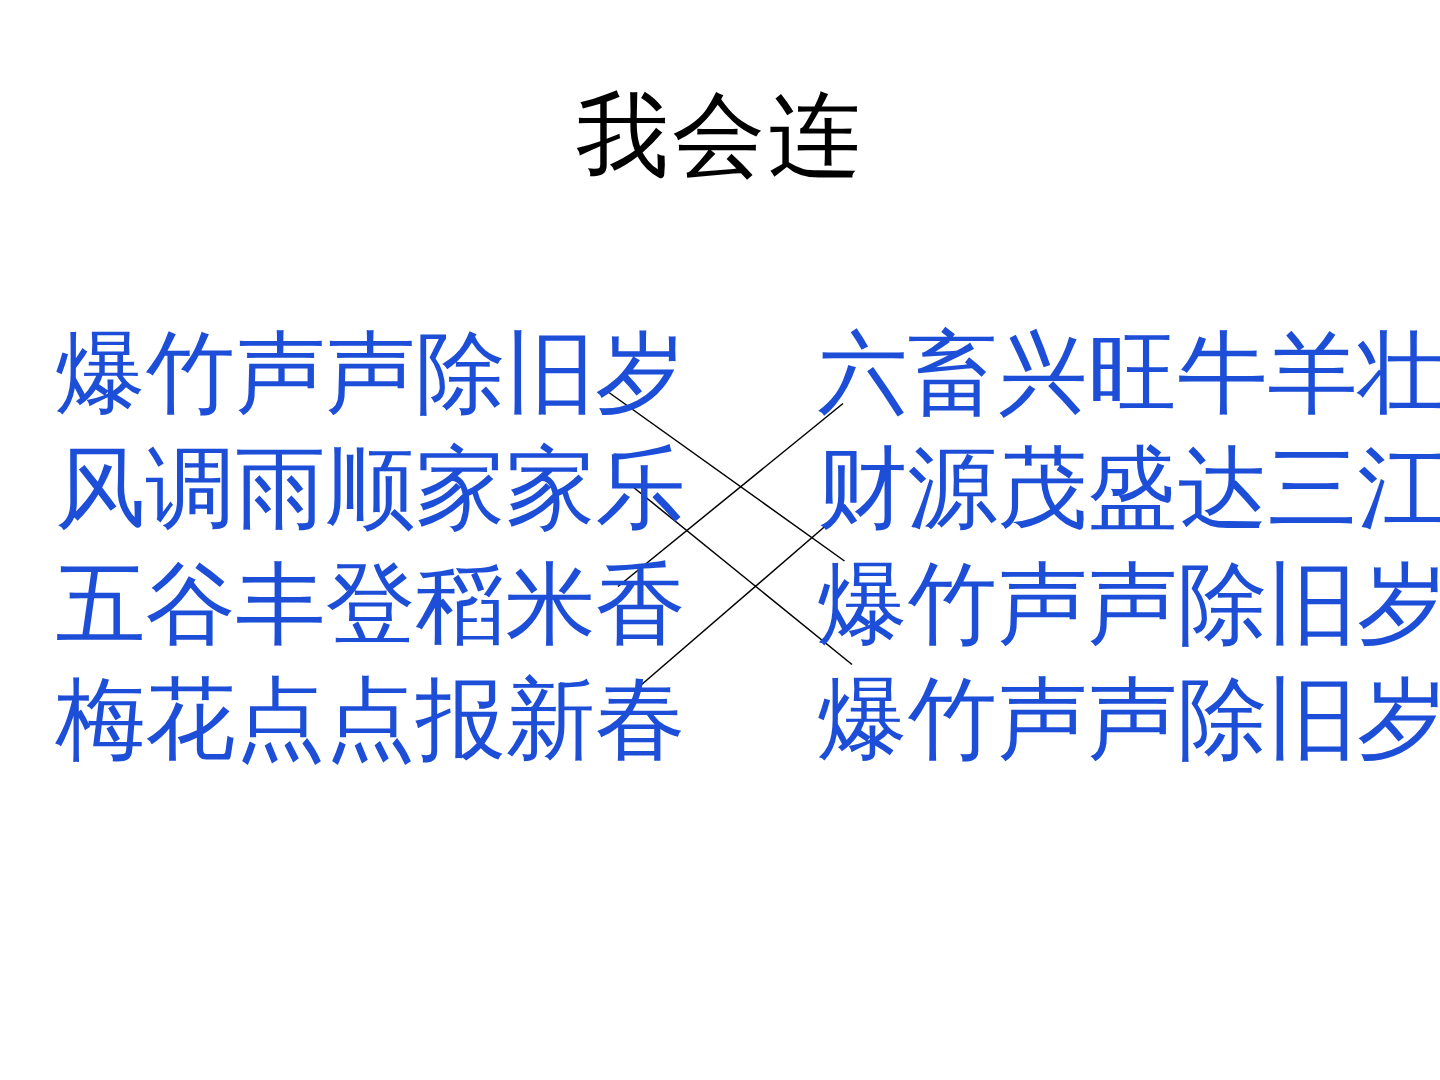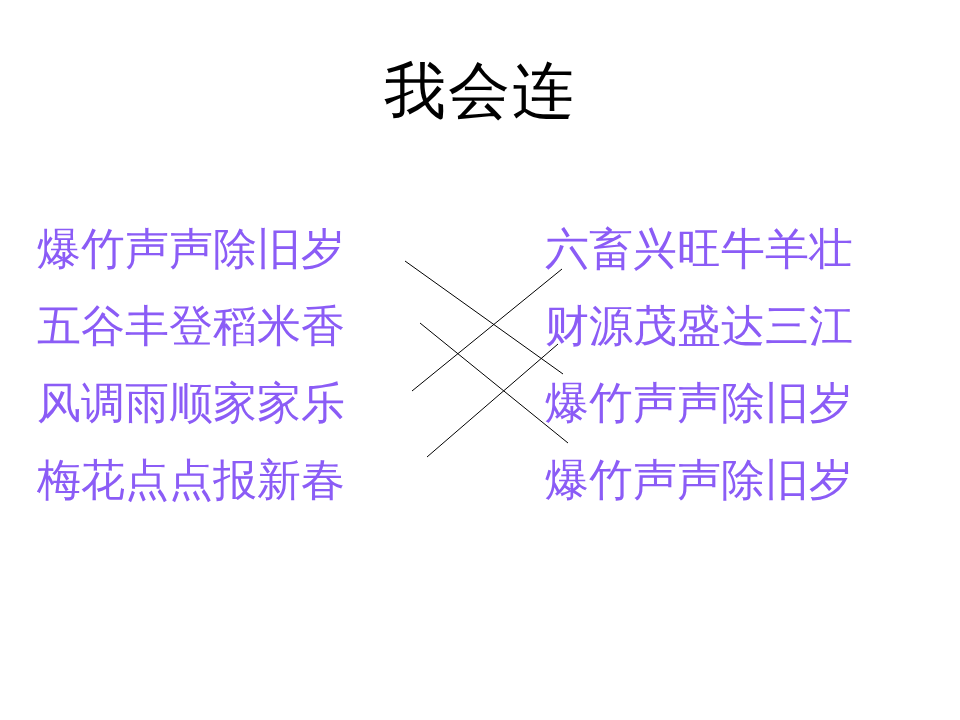--- a/index.html
+++ b/index.html
@@ -28,23 +28,23 @@
     font-size: 62px;
     line-height: 70px;
     color: #000000;
     letter-spacing: 2px;
     white-space: nowrap;
     font-family: Liberation Serif, serif;
   }
   .column {
     position: absolute;
     top: 211px;
-    font-size: 44px;
+    font-size: 60px;
     line-height: 77px;
-    color: #8b5cf6;
+    color: #1d4ed8;
     white-space: nowrap;
   }
   .column-left {
     left: 37px;
   }
   .column-right {
     left: 545px;
   }
   .match-item {
     height: 77px;
@@ -70,22 +70,22 @@
 
   <svg class="lines-overlay" viewBox="0 0 960 720" xmlns="http://www.w3.org/2000/svg">
       <line x1="405" y1="261" x2="563" y2="374" stroke="#000000"></line>
       <line x1="420" y1="323" x2="568" y2="443" stroke="#000000"></line>
       <line x1="412" y1="391" x2="562" y2="269" stroke="#000000"></line>
       <line x1="427" y1="457" x2="558" y2="344" stroke="#000000"></line>
     </svg>
 
   <div class="column column-left">
     <div class="match-item">爆竹声声除旧岁</div>
+    <div class="match-item">风调雨顺家家乐</div>
     <div class="match-item">五谷丰登稻米香</div>
-    <div class="match-item">风调雨顺家家乐</div>
     <div class="match-item">梅花点点报新春</div>
   </div>
 
   <div class="column column-right">
     <div class="match-item">六畜兴旺牛羊壮</div>
     <div class="match-item">财源茂盛达三江</div>
     <div class="match-item">爆竹声声除旧岁</div>
     <div class="match-item">爆竹声声除旧岁</div>
   </div>
 

